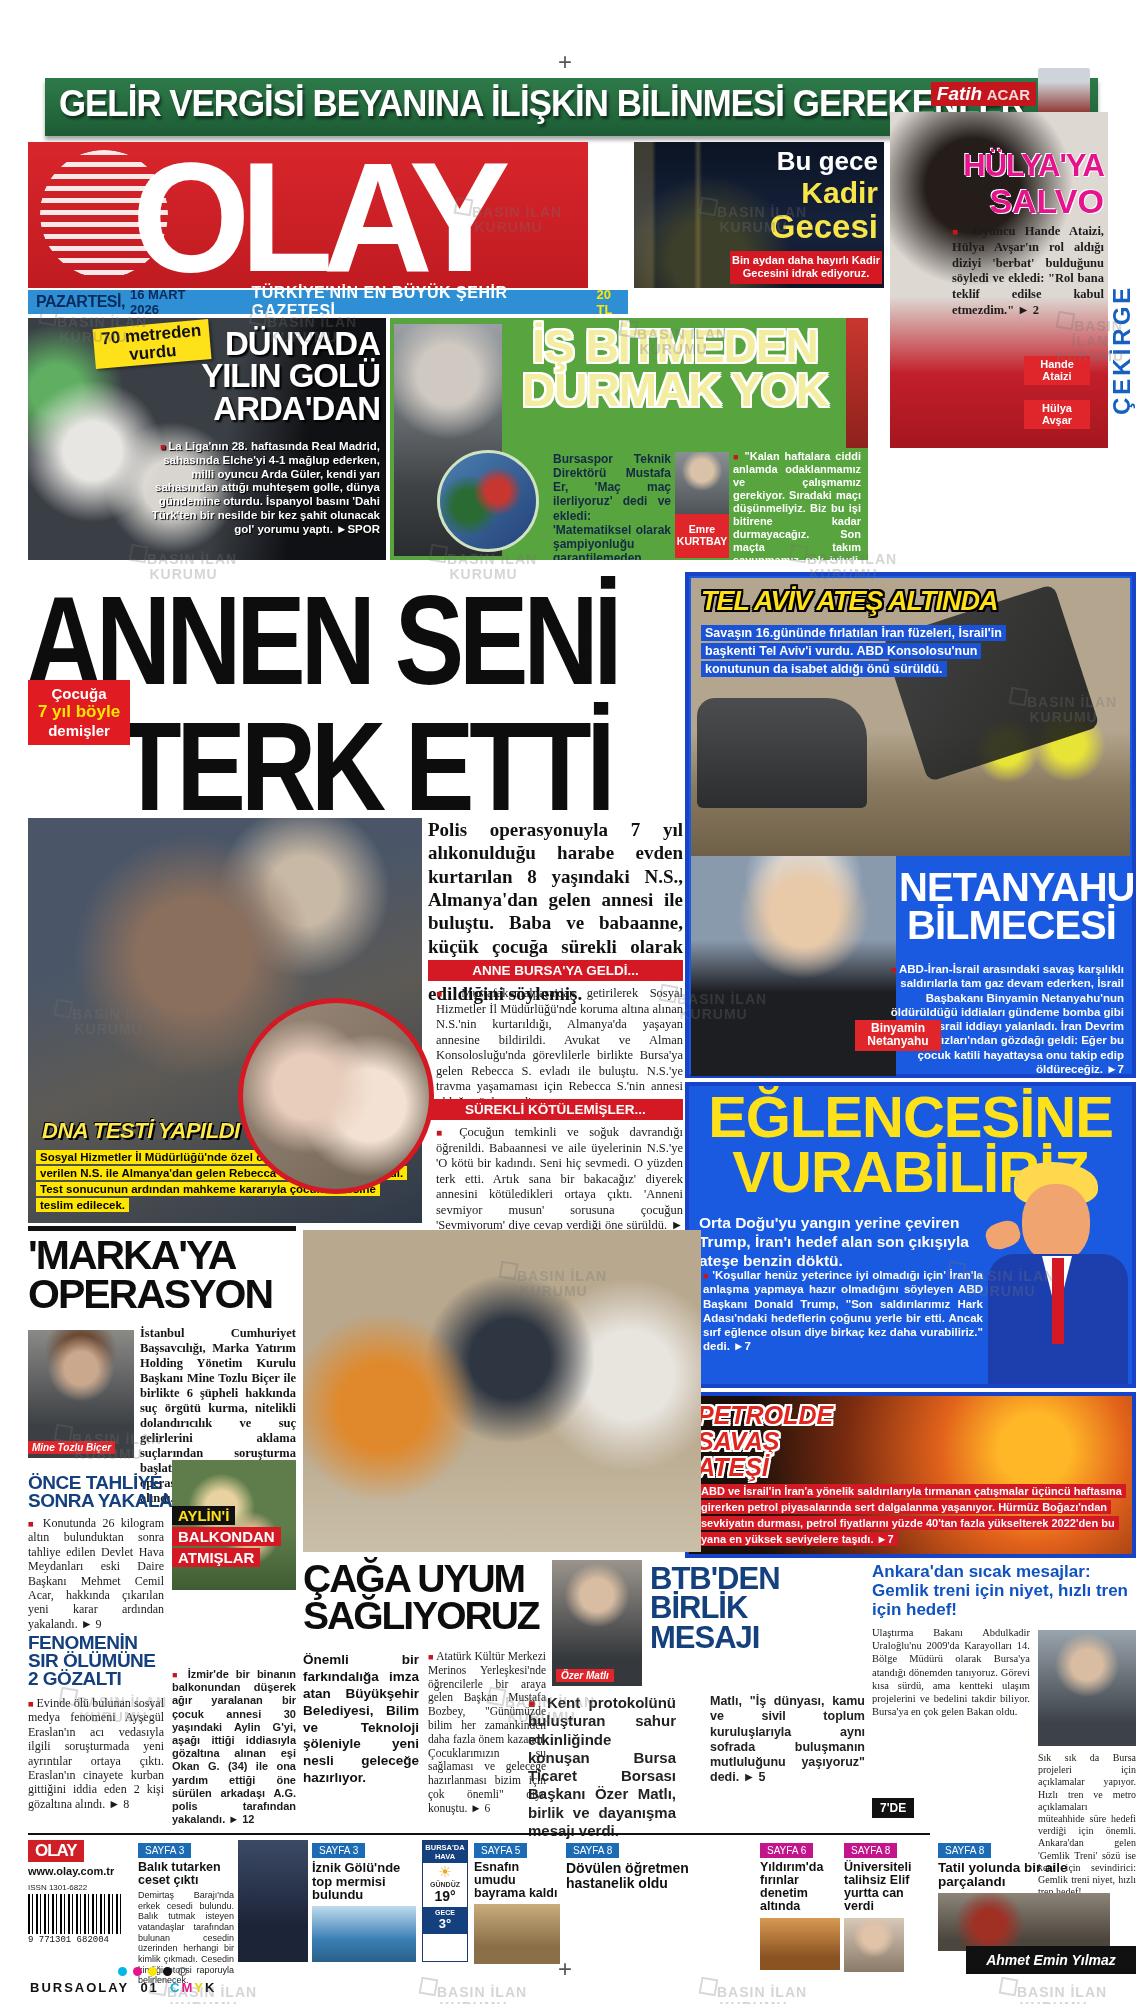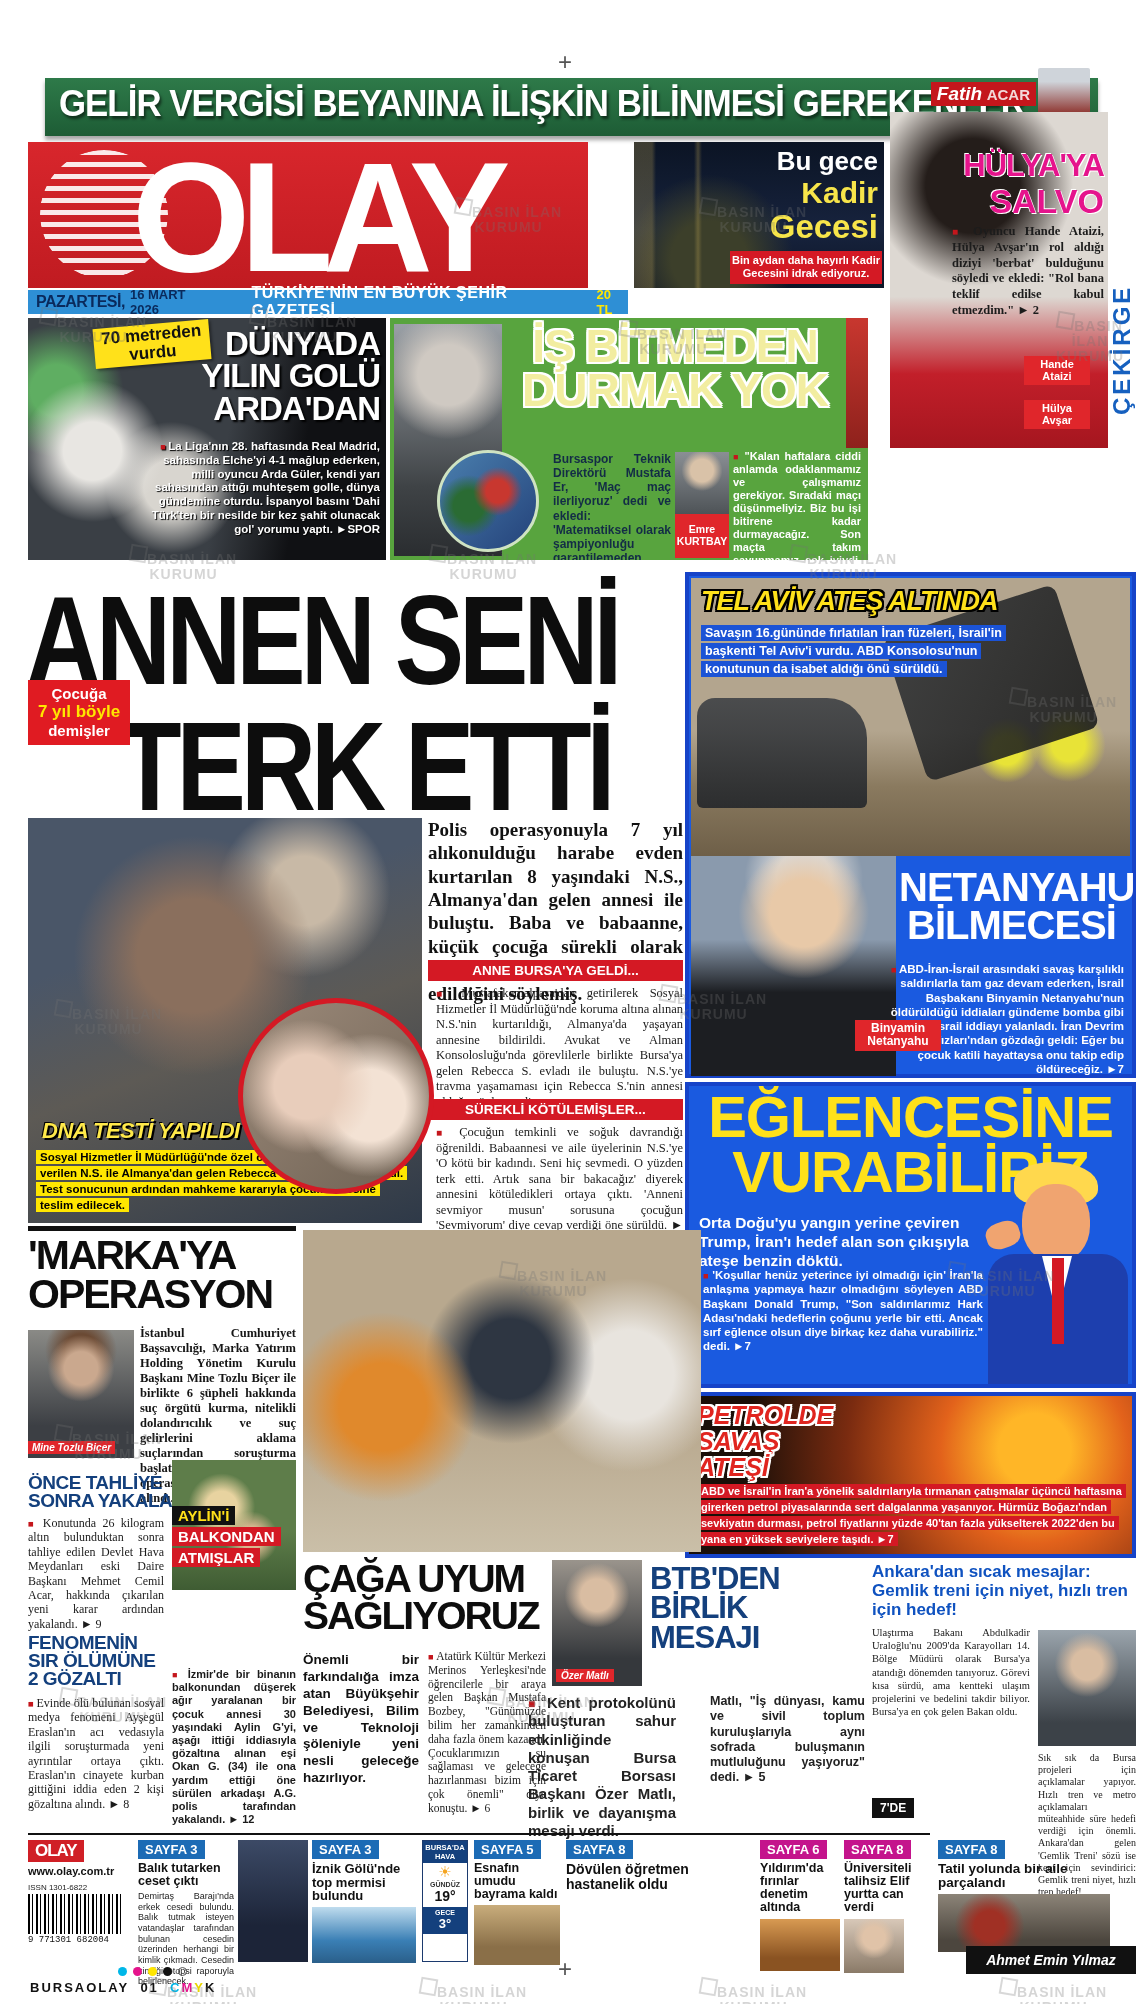--- a/index.html
+++ b/index.html
@@ -12,21 +12,21 @@
   .wm::before{content:"";display:inline-block;width:13px;height:13px;border:2px solid rgba(115,115,115,.28);
       transform:rotate(10deg);margin-bottom:2px;}
   .redlbl{background:#e0262b;color:#fff;font-weight:700;text-align:center;line-height:1.12;}
   .banner-red{background:#d41924;color:#fff;font-weight:700;text-align:center;}
   .serif{font-family:"Liberation Serif",serif;}
   .just{text-align:justify;}
   .bullet::before{content:"■ ";color:#c4161c;font-size:.8em;}
   .outline-w{text-shadow:2px 0 #fff,-2px 0 #fff,0 2px #fff,0 -2px #fff,2px 2px #fff,-2px -2px #fff,2px -2px #fff,-2px 2px #fff;}
   .outline-k{text-shadow:2px 0 #000,-2px 0 #000,0 2px #000,0 -2px #000,2px 2px #000,-2px -2px #000,2px -2px #000,-2px 2px #000;}
   .navyhead{color:#14407d;font-weight:700;line-height:.95;letter-spacing:-.5px;}
-  .striplabel{display:inline-block;color:#fff;font-size:13px;font-weight:700;padding:2px 7px;}
+  .striplabel{display:inline-block;color:#fff;font-size:10px;font-weight:400;padding:2px 7px;}
   .striptitle{font-weight:700;font-size:12.5px;line-height:1.05;color:#111;margin-top:3px;}
   .striptext{font-size:9px;line-height:1.18;color:#222;margin-top:3px;text-align:justify;}
 </style>
 </head>
 <body>
 
 <div id="page">
 
   <div class="abs" style="left:558px;top:48px;font-size:24px;color:#555;">+</div>
   <div class="abs" style="left:558px;top:1955px;font-size:24px;color:#555;">+</div>

